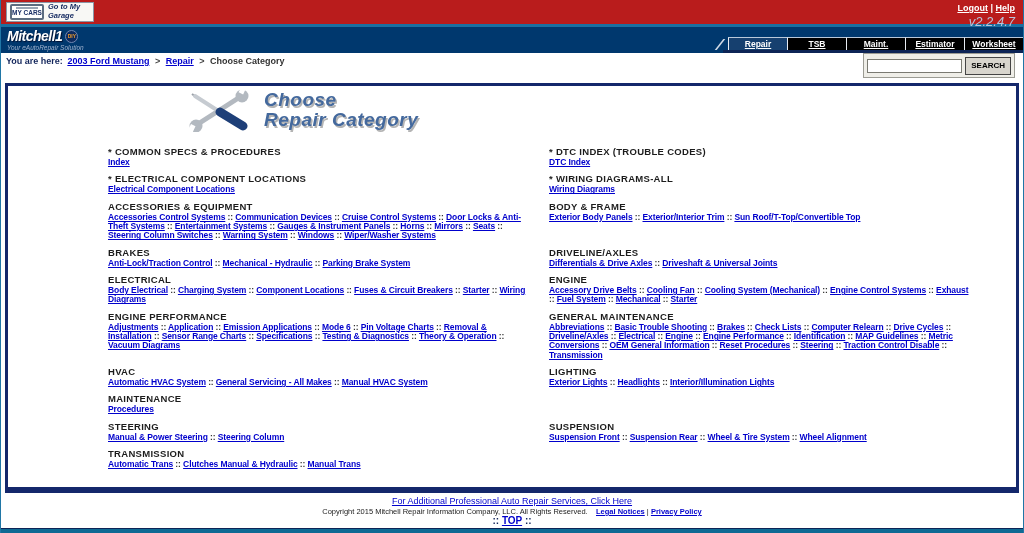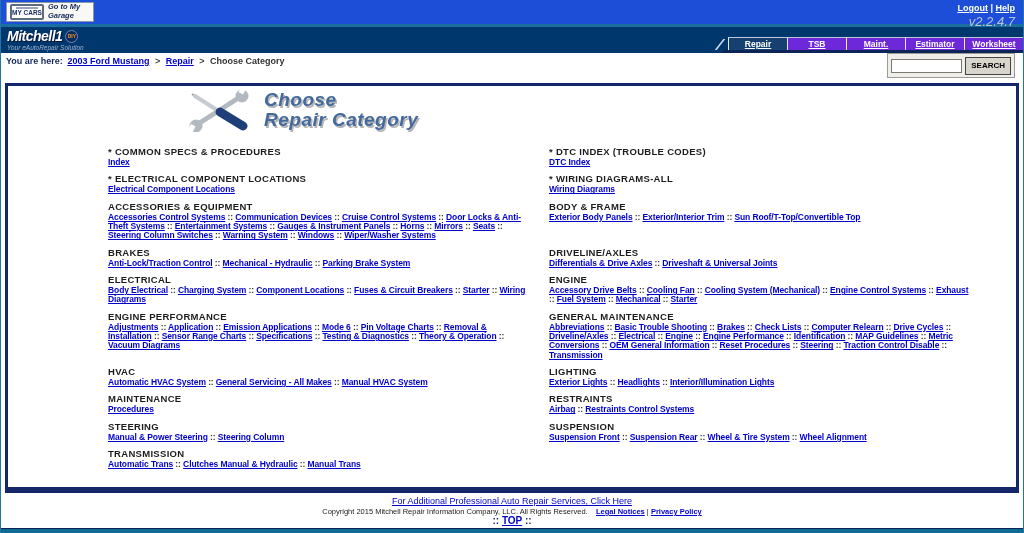--- a/index.html
+++ b/index.html
@@ -2,21 +2,21 @@
 <html><head>
 <meta charset="utf-8">
 <style>
   * { box-sizing: border-box; }
   body { margin: 0; background: #ffffff; }
   #page { position: relative; width: 1024px; height: 533px; overflow: hidden;
           font-family: "Liberation Sans", sans-serif; background: #fff;
           border-left: 1px solid #2076a6; border-right: 1px solid #2076a6; }
 
   
-  .topbar { height: 24px; background: #1d4ed8; position: relative; }
+  .topbar { height: 24px; background: #b91c1c; position: relative; }
   .mycars { position: absolute; left: 5px; top: 2px; height: 20px; background: #f8f8f5;
             border: 1px solid #8a97a8; display: flex; align-items: center; padding: 1px 3px;
             gap: 4px; cursor: pointer; }
   .plate { width: 34px; height: 16px; border: 2px solid #5c6c80; border-radius: 2px; background: #fff;
            display: flex; flex-direction: column; align-items: center; justify-content: center; }
   .plate-top { width: 22px; height: 2px; background: #9aa6b5; margin-bottom: 1px; }
   .plate-text { font-size: 6.5px; font-weight: bold; color: #1a2f66; line-height: 1; white-space: nowrap; }
   .mycars-label { font-size: 7.5px; font-weight: bold; font-style: italic; color: #12275e;
                   width: 42px; line-height: 1.15; }
   .top-right { position: absolute; right: 8px; top: 3px; text-align: right; }
@@ -32,33 +32,33 @@
   .brand-row { display: flex; align-items: center; gap: 3px; }
   .brand { font-size: 14px; font-weight: bold; font-style: italic; color: #fff;
            letter-spacing: -0.5px; text-shadow: 1px 1px 1px #001030; line-height: 1; }
   .badge { width: 13px; height: 13px; border-radius: 50%; background: #0d2a5e; border: 1px solid #7288b2;
            color: #f09c2a; font-size: 5px; font-weight: bold; display: flex; align-items: center;
            justify-content: center; }
   .tagline { font-size: 6.5px; font-style: italic; color: #9db1cd; margin-top: 1px; }
   .tabs-wrap { position: absolute; right: 0; bottom: 3px; display: flex; align-items: flex-end; }
   .tab-slash { width: 12px; height: 11px; border-right: 2px solid #cfd9e5; transform: skewX(-38deg);
                margin-right: 7px; }
-  .tab { display: block; width: 59px; text-align: center; background: #6d28d9;
+  .tab { display: block; width: 59px; text-align: center; background: #000000;
          border-left: 1px solid #e6ebf2; border-top: 1px solid #b9c8da; color: #fff; font-weight: bold;
          font-size: 8.5px; line-height: 12px; height: 13px; text-decoration: underline; cursor: pointer; }
   .tab.active { background: #16406f; }
   .tabs-underbar { position: absolute; right: 0; bottom: 0; height: 3px; width: 300px; background: #0d2456; }
 
   
   .crumb-row { height: 30px; position: relative; background: #fff; }
   .crumbs { padding: 3px 0 0 5px; font-size: 9px; font-weight: bold; color: #13265c; }
   .crumbs a { color: #0000cc; margin: 0 2px; cursor: pointer; }
   .crumb-sep { margin: 0 1px; color: #444; }
   .crumb-current { color: #333; margin-left: 2px; }
-  .searchbox { position: absolute; right: 8px; top: 0; width: 128px; height: 25px; background: #efeee8;
+  .searchbox { position: absolute; right: 8px; top: 0; width: 152px; height: 25px; background: #efeee8;
                border: 1px solid #9b9b93; display: flex; align-items: center; gap: 3px; padding: 0 3px; }
   .search-input { flex: 1; height: 14px; border: 1px solid #7a7a72; font-size: 9px; padding: 0 2px;
                   min-width: 0; font-family: inherit; }
   .search-btn { height: 18px; font-size: 8px; font-weight: bold; background: #d8d5cd;
                 border: 1px solid #444; padding: 0 5px; cursor: pointer; font-family: inherit; color: #000; }
 
   
   .panel { margin: 0 4px; border: 3px solid #14276b; border-bottom-width: 6px; height: 410px;
            overflow: hidden; background: #fff; }
   .page-header { margin: 4px 0 16px 178px; display: flex; align-items: center; gap: 12px; height: 40px; }
@@ -229,24 +229,20 @@
           <div class="cat-cell">
             <div class="cat-heading">LIGHTING</div>
             <div class="cat-links"><a class="cat-link" href="#">Exterior Lights</a><span class="sep"> :: </span><a class="cat-link" href="#">Headlights</a><span class="sep"> :: </span><a class="cat-link" href="#">Interior/Illumination Lights</a></div>
           </div>
         </div>
         <div class="cat-row">
           <div class="cat-cell">
             <div class="cat-heading">MAINTENANCE</div>
             <div class="cat-links"><a class="cat-link" href="#">Procedures</a></div>
           </div>
-          <div class="cat-cell">
-            <div class="cat-heading">RESTRAINTS</div>
-            <div class="cat-links"><a class="cat-link" href="#">Airbag</a><span class="sep"> :: </span><a class="cat-link" href="#">Restraints Control Systems</a></div>
-          </div>
         </div>
         <div class="cat-row">
           <div class="cat-cell">
             <div class="cat-heading">STEERING</div>
             <div class="cat-links"><a class="cat-link" href="#">Manual &amp; Power Steering</a><span class="sep"> :: </span><a class="cat-link" href="#">Steering Column</a></div>
           </div>
           <div class="cat-cell">
             <div class="cat-heading">SUSPENSION</div>
             <div class="cat-links"><a class="cat-link" href="#">Suspension Front</a><span class="sep"> :: </span><a class="cat-link" href="#">Suspension Rear</a><span class="sep"> :: </span><a class="cat-link" href="#">Wheel &amp; Tire System</a><span class="sep"> :: </span><a class="cat-link" href="#">Wheel Alignment</a></div>
           </div>

